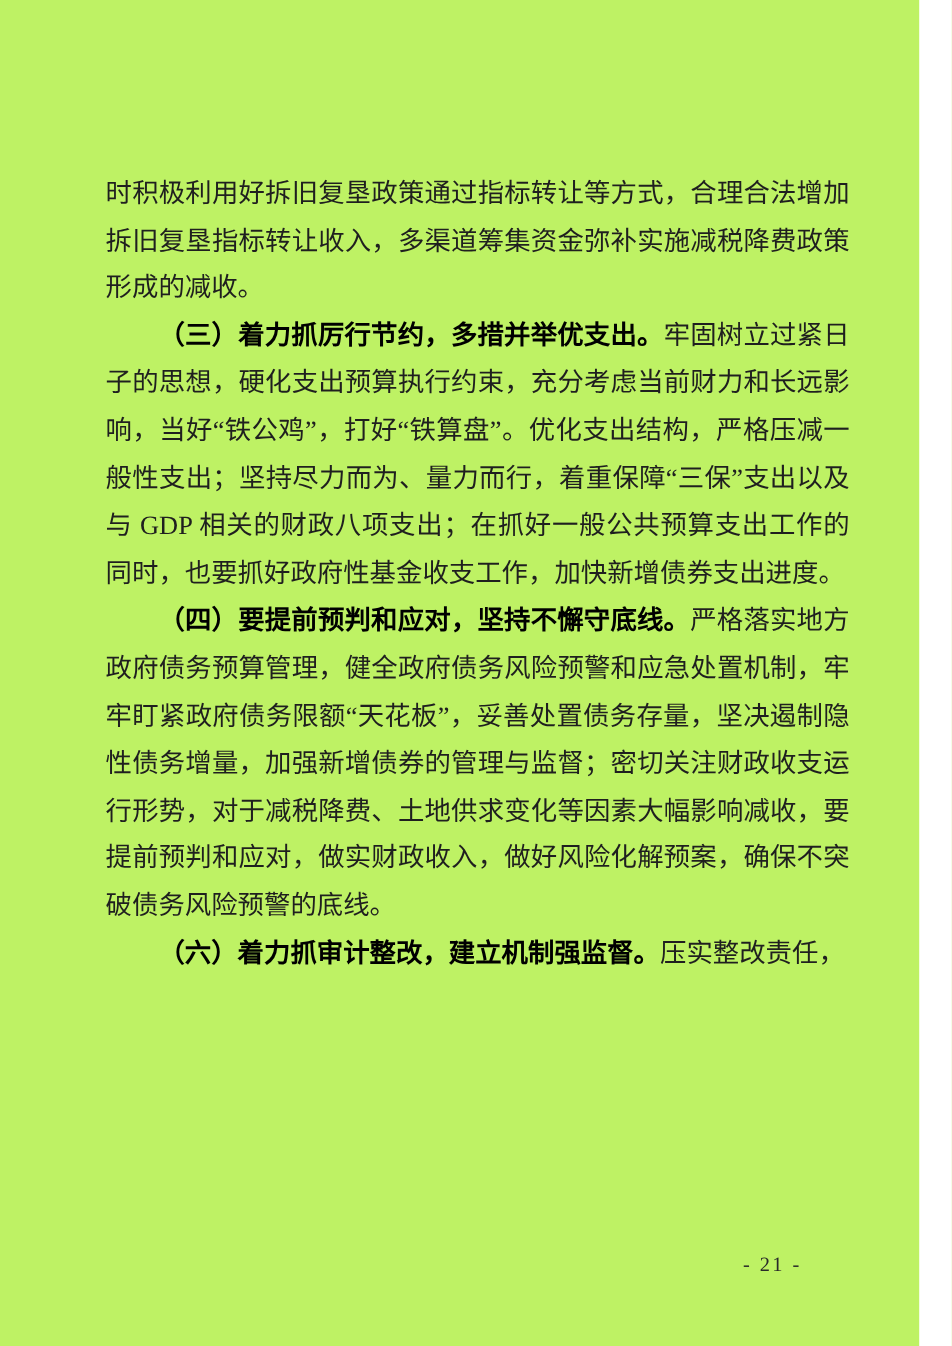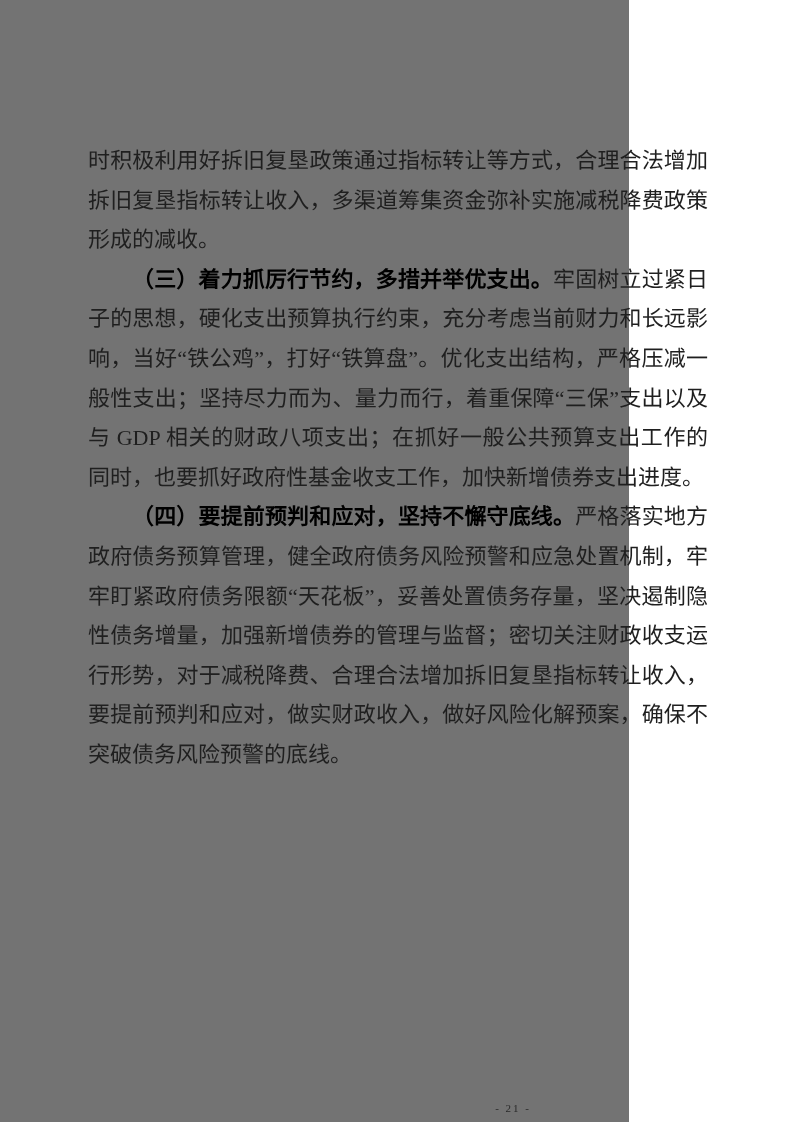--- a/index.html
+++ b/index.html
@@ -11,23 +11,23 @@
     width: 793px;
     height: 1122px;
     position: relative;
     overflow: hidden;
     font-family: "Liberation Serif", "DejaVu Serif", serif;
   }
   .page {
     position: absolute;
     left: 0;
     top: 0;
-    width: 629px;
+    width: 766px;
     height: 1122px;
-    background: #737373;
+    background: #bef264;
   }
   .content {
     position: absolute;
     left: 88px;
     top: 141px;
     width: 620px;
   }
   .para {
     margin: 0;
     font-size: 22px;
@@ -43,38 +43,39 @@
   .para .lead {
     font-weight: 700;
     color: #000000;
     margin-top: 32px;
   }
   .para .body {
     font-weight: 400;
   }
   .page-number {
     position: absolute;
-    top: 1102px;
+    top: 1044px;
     right: 98px;
-    font-size: 11px;
+    font-size: 17px;
     color: #2a2a2a;
     letter-spacing: 2px;
     white-space: pre;
   }
 </style>
 </head>
 <body>
 
 <div class="page">
   <div class="content">
 
     <p class="para"><span class="body">时积极利用好拆旧复垦政策通过指标转让等方式，合理合法增加拆旧复垦指标转让收入，多渠道筹集资金弥补实施减税降费政策形成的减收。</span></p>
 
     <p class="para indented"><span class="lead">（三）着力抓厉行节约，多措并举优支出。</span><span class="body">牢固树立过紧日子的思想，硬化支出预算执行约束，充分考虑当前财力和长远影响，当好“铁公鸡”，打好“铁算盘”。优化支出结构，严格压减一般性支出；坚持尽力而为、量力而行，着重保障“三保”支出以及与 GDP 相关的财政八项支出；在抓好一般公共预算支出工作的同时，也要抓好政府性基金收支工作，加快新增债券支出进度。</span></p>
 
-    <p class="para indented"><span class="lead">（四）要提前预判和应对，坚持不懈守底线。</span><span class="body">严格落实地方政府债务预算管理，健全政府债务风险预警和应急处置机制，牢牢盯紧政府债务限额“天花板”，妥善处置债务存量，坚决遏制隐性债务增量，加强新增债券的管理与监督；密切关注财政收支运行形势，对于减税降费、合理合法增加拆旧复垦指标转让收入，要提前预判和应对，做实财政收入，做好风险化解预案，确保不突破债务风险预警的底线。</span></p>
+    <p class="para indented"><span class="lead">（四）要提前预判和应对，坚持不懈守底线。</span><span class="body">严格落实地方政府债务预算管理，健全政府债务风险预警和应急处置机制，牢牢盯紧政府债务限额“天花板”，妥善处置债务存量，坚决遏制隐性债务增量，加强新增债券的管理与监督；密切关注财政收支运行形势，对于减税降费、土地供求变化等因素大幅影响减收，要提前预判和应对，做实财政收入，做好风险化解预案，确保不突破债务风险预警的底线。</span></p>
 
 
+    <p class="para indented"><span class="lead">（六）着力抓审计整改，建立机制强监督。</span><span class="body">压实整改责任，</span></p>
 
   </div>
 
   <div class="page-number">- 21 -</div>
 </div>
 
 </body></html>

